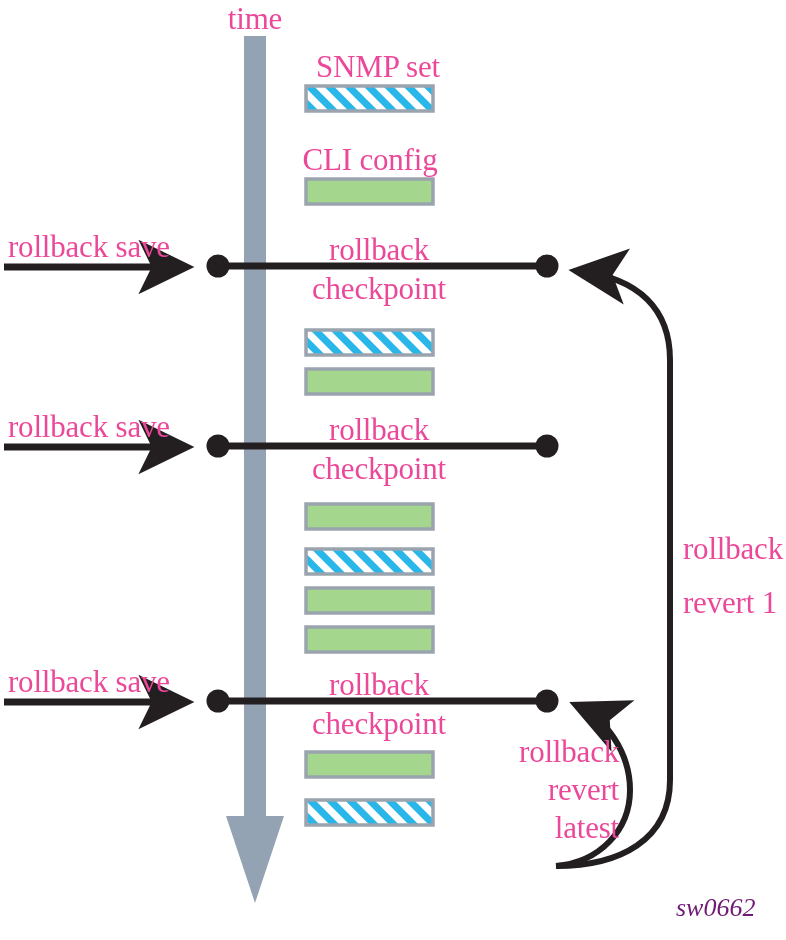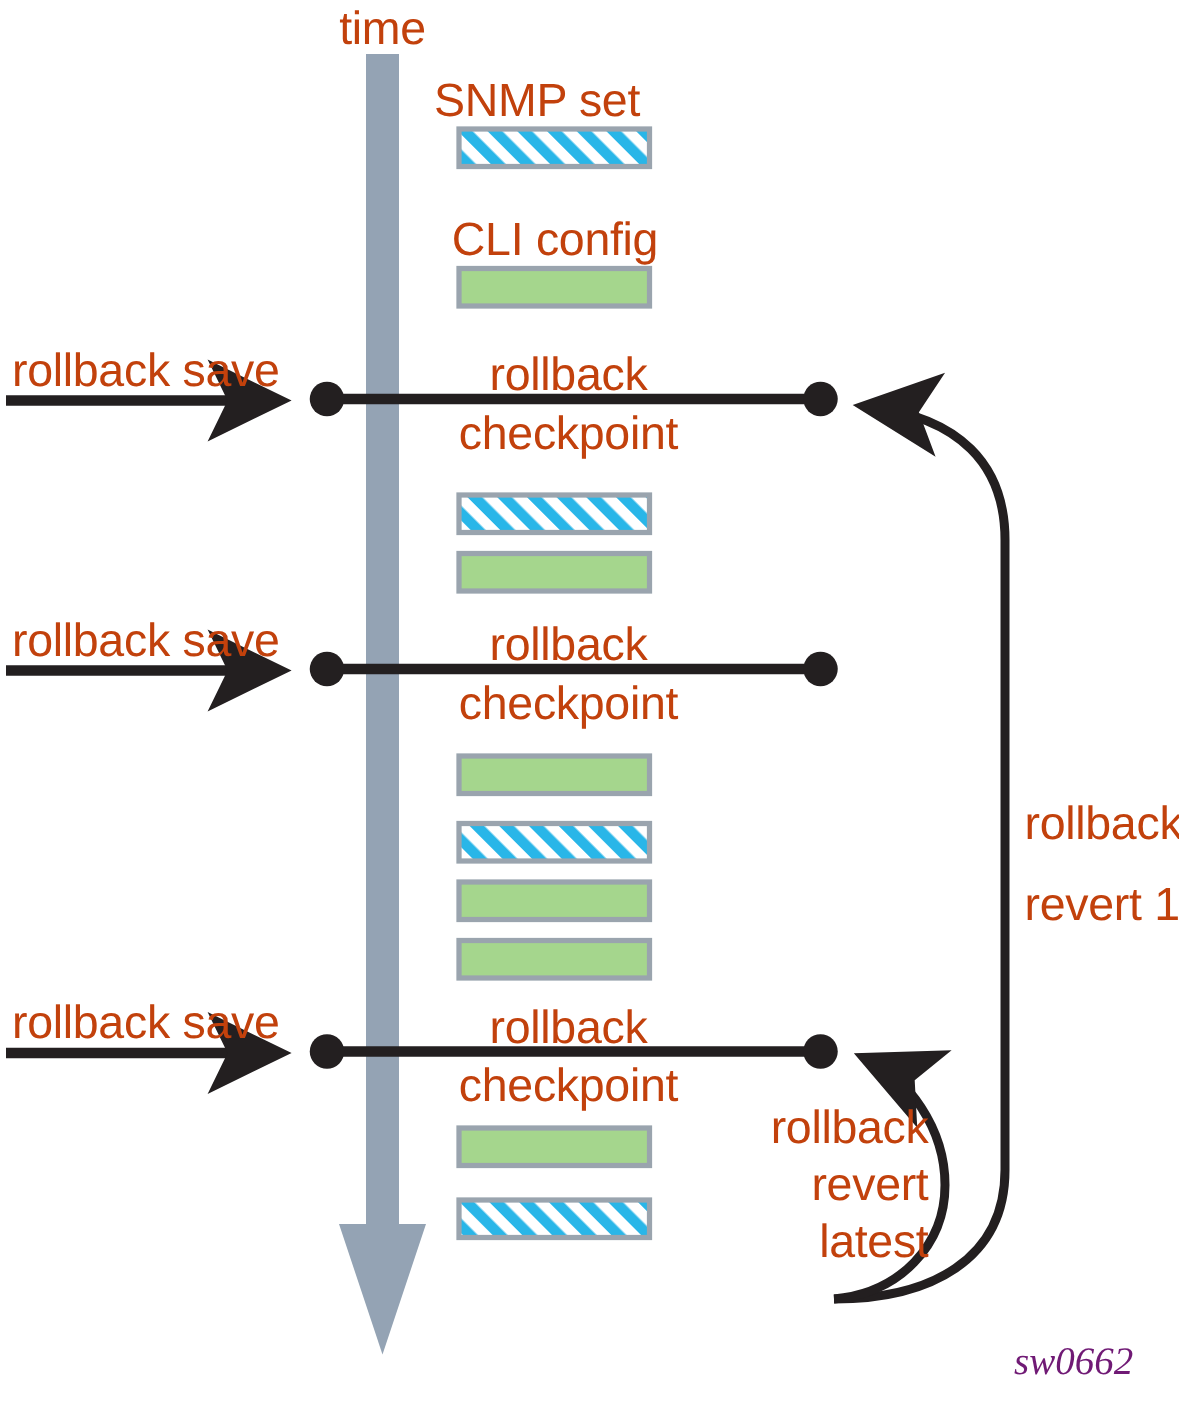--- a/index.html
+++ b/index.html
@@ -22,24 +22,24 @@
   #diagram-svg {
     position: absolute;
     left: 0;
     top: 0;
     width: 786px;
     height: 940px;
     display: block;
   }
   .lbl {
     position: absolute;
-    font-family: Liberation Sans, sans-serif;
+    font-family: Liberation Serif, serif;
     font-size: 31px;
     line-height: 38px;
-    color: #c2410c;
+    color: #ec4899;
     white-space: pre;
     letter-spacing: -0.2px;
   }
   .lbl.center { text-align: center; }
   .lbl.right  { text-align: right; }
   .credit {
     position: absolute;
     font-family: "Liberation Serif", serif;
     font-style: italic;
     font-size: 26px;
@@ -134,21 +134,21 @@
     <g>
       <path d="M556,866 C620,866 670,840 670,780 L670,360 C670,310 640,278 578,271" fill="none" stroke="#231f20" stroke-width="6" marker-end="url(#blackArrowThin)"></path>
     </g>
     <g>
       <path d="M556,866 C600,862 630,830 630,790 C630,752 605,718 578,706" fill="none" stroke="#231f20" stroke-width="6" marker-end="url(#blackArrowThin)"></path>
     </g>
   </svg>
 
   <div class="lbl center" style="left:200px; top:0px; width:110px;">time</div>
 
-  <div class="lbl center" style="left:272px; top:48px; width:172px;">SNMP set</div>
+  <div class="lbl center" style="left:292px; top:48px; width:172px;">SNMP set</div>
 
   <div class="lbl center" style="left:284px; top:141px; width:172px;">CLI config</div>
 
   <div class="lbl" style="left:8px; top:228px;">rollback save</div>
   <div class="lbl center" style="left:284px; top:231px; width:190px;">rollback</div>
   <div class="lbl center" style="left:284px; top:270px; width:190px;">checkpoint</div>
 
   <div class="lbl" style="left:8px; top:408px;">rollback save</div>
   <div class="lbl center" style="left:284px; top:411px; width:190px;">rollback</div>
   <div class="lbl center" style="left:284px; top:450px; width:190px;">checkpoint</div>

